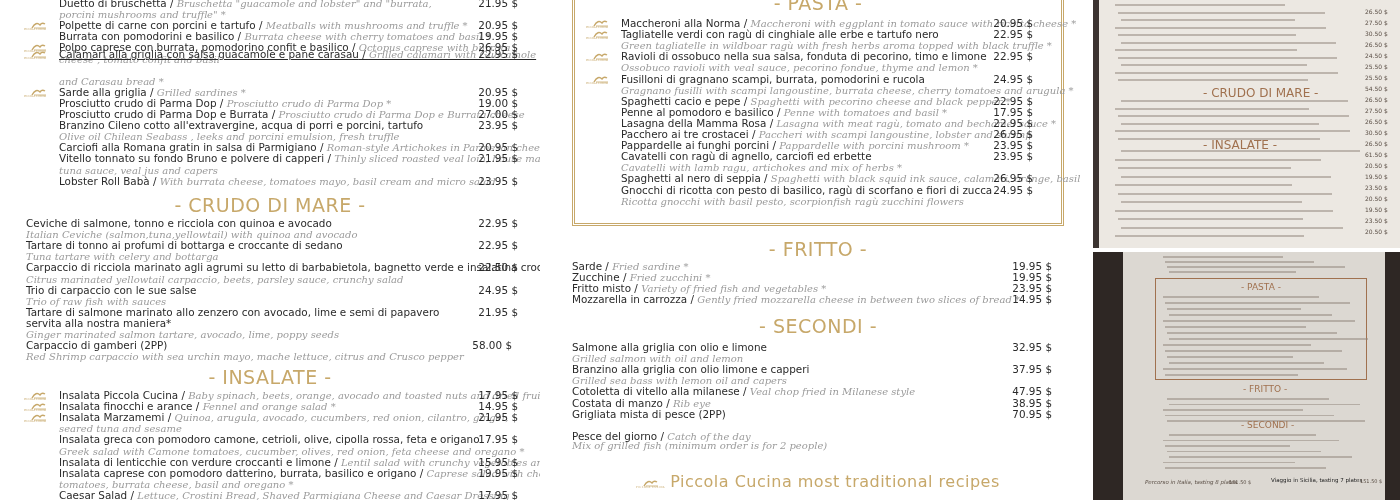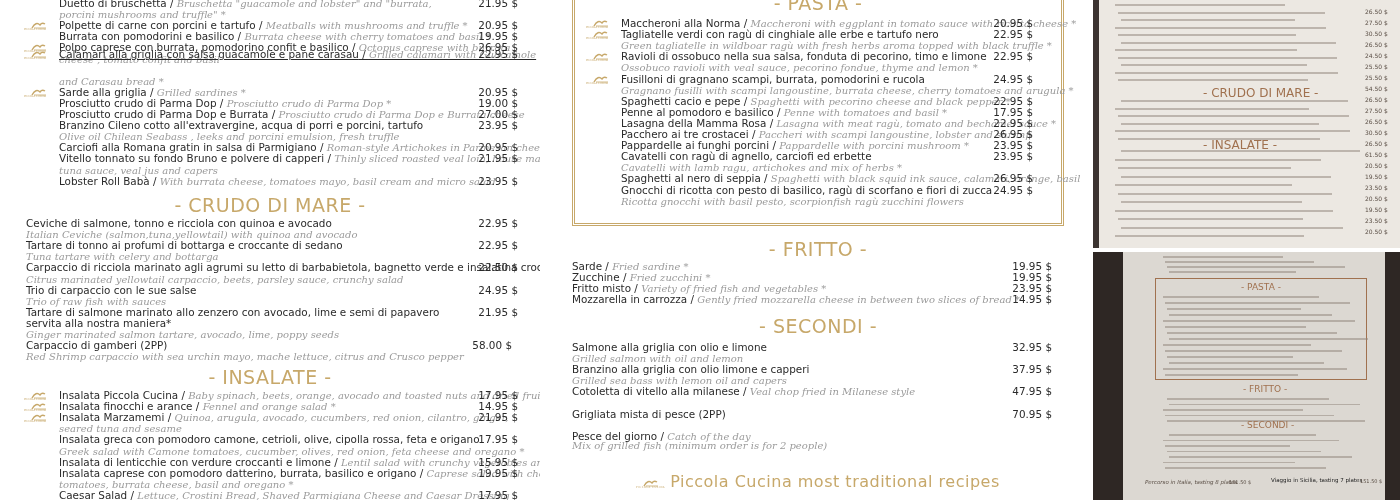--- a/index.html
+++ b/index.html
@@ -160,20 +160,21 @@
     <div class="row" style="top: 261px; left: 24px; right: 0px;"><span class="name">Sarde</span><span class="name"> / </span><span class="desc">Fried sardine *</span><span class="price" style="right: 36px; top: 0px;">19.95 $</span></div>
     <div class="row" style="top: 272.1px; left: 24px; right: 0px;"><span class="name">Zucchine</span><span class="name"> / </span><span class="desc">Fried zucchini *</span><span class="price" style="right: 36px; top: 0px;">19.95 $</span></div>
     <div class="row" style="top: 283.2px; left: 24px; right: 0px;"><span class="name">Fritto misto</span><span class="name"> / </span><span class="desc">Variety of fried fish and vegetables *</span><span class="price" style="right: 36px; top: 0px;">23.95 $</span></div>
     <div class="row" style="top: 294.3px; left: 24px; right: 0px;"><span class="name">Mozzarella in carrozza</span><span class="name"> / </span><span class="desc">Gently fried mozzarella cheese in between two slices of bread *</span><span class="price" style="right: 36px; top: 0px;">14.95 $</span></div>
     <div class="sec" style="top: 315px; width: 540px; right: auto;">- SECONDI -</div>
     <div class="row" style="top: 342px; left: 24px; right: 0px;"><span class="name">Salmone alla griglia con olio e limone</span><span class="price" style="right: 36px; top: 0px;">32.95 $</span></div>
     <div class="row" style="top: 353.1px; left: 24px;"><span class="desc">Grilled salmon with oil and lemon</span></div>
     <div class="row" style="top: 364.2px; left: 24px; right: 0px;"><span class="name">Branzino alla griglia con olio limone e capperi</span><span class="price" style="right: 36px; top: 0px; text-align: center;">37.95 $</span></div>
     <div class="row" style="top: 375.3px; left: 24px;"><span class="desc">Grilled sea bass with lemon oil and capers</span></div>
     <div class="row" style="top: 386.4px; left: 24px; right: 0px;"><span class="name">Cotoletta di vitello alla milanese</span><span class="name"> / </span><span class="desc">Veal chop fried in Milanese style</span><span class="price" style="right: 36px; top: 0px;">47.95 $</span></div>
+    <div class="row" style="top: 397.5px; left: 24px; right: 0px;"><span class="name">Costata di manzo</span><span class="name"> / </span><span class="desc">Rib eye</span><span class="price" style="right: 36px; top: 0px;">38.95 $</span></div>
     <div class="row" style="top: 408.6px; left: 24px; right: 0px;"><span class="name">Grigliata mista di pesce (2PP)</span><span class="price" style="right: 36px; top: 0px;">70.95 $</span></div>
     <div class="row" style="top: 419.7px; left: 24px; margin-top: 20px;"><span class="desc">Mix of grilled fish (minimum order is for 2 people)</span></div>
     <div class="row" style="top: 430.8px; left: 24px; right: 0px;"><span class="name">Pesce del giorno</span><span class="name"> / </span><span class="desc">Catch of the day</span><span class="price" style="right: 36px; top: 0px;"></span></div>
     <div class="sec" style="top: 472px; font-size: 16px;"><span style="display: inline-block; vertical-align: middle; margin-right: 4px;"><svg width="30" height="10" viewBox="0 0 30 10">
           <path d="M8 8 Q12 1 16 5 Q18 2 21 4" stroke="#c7a86a" stroke-width="1.4" fill="none"></path>
           <path d="M10 8 L22 8" stroke="#c7a86a" stroke-width="0.8"></path>
           <text x="0" y="10" font-size="2.6" fill="#c7a86a">PICCOLA CUCINA</text>
         </svg></span><span>Piccola Cucina most traditional recipes</span></div>
   </div>
 

